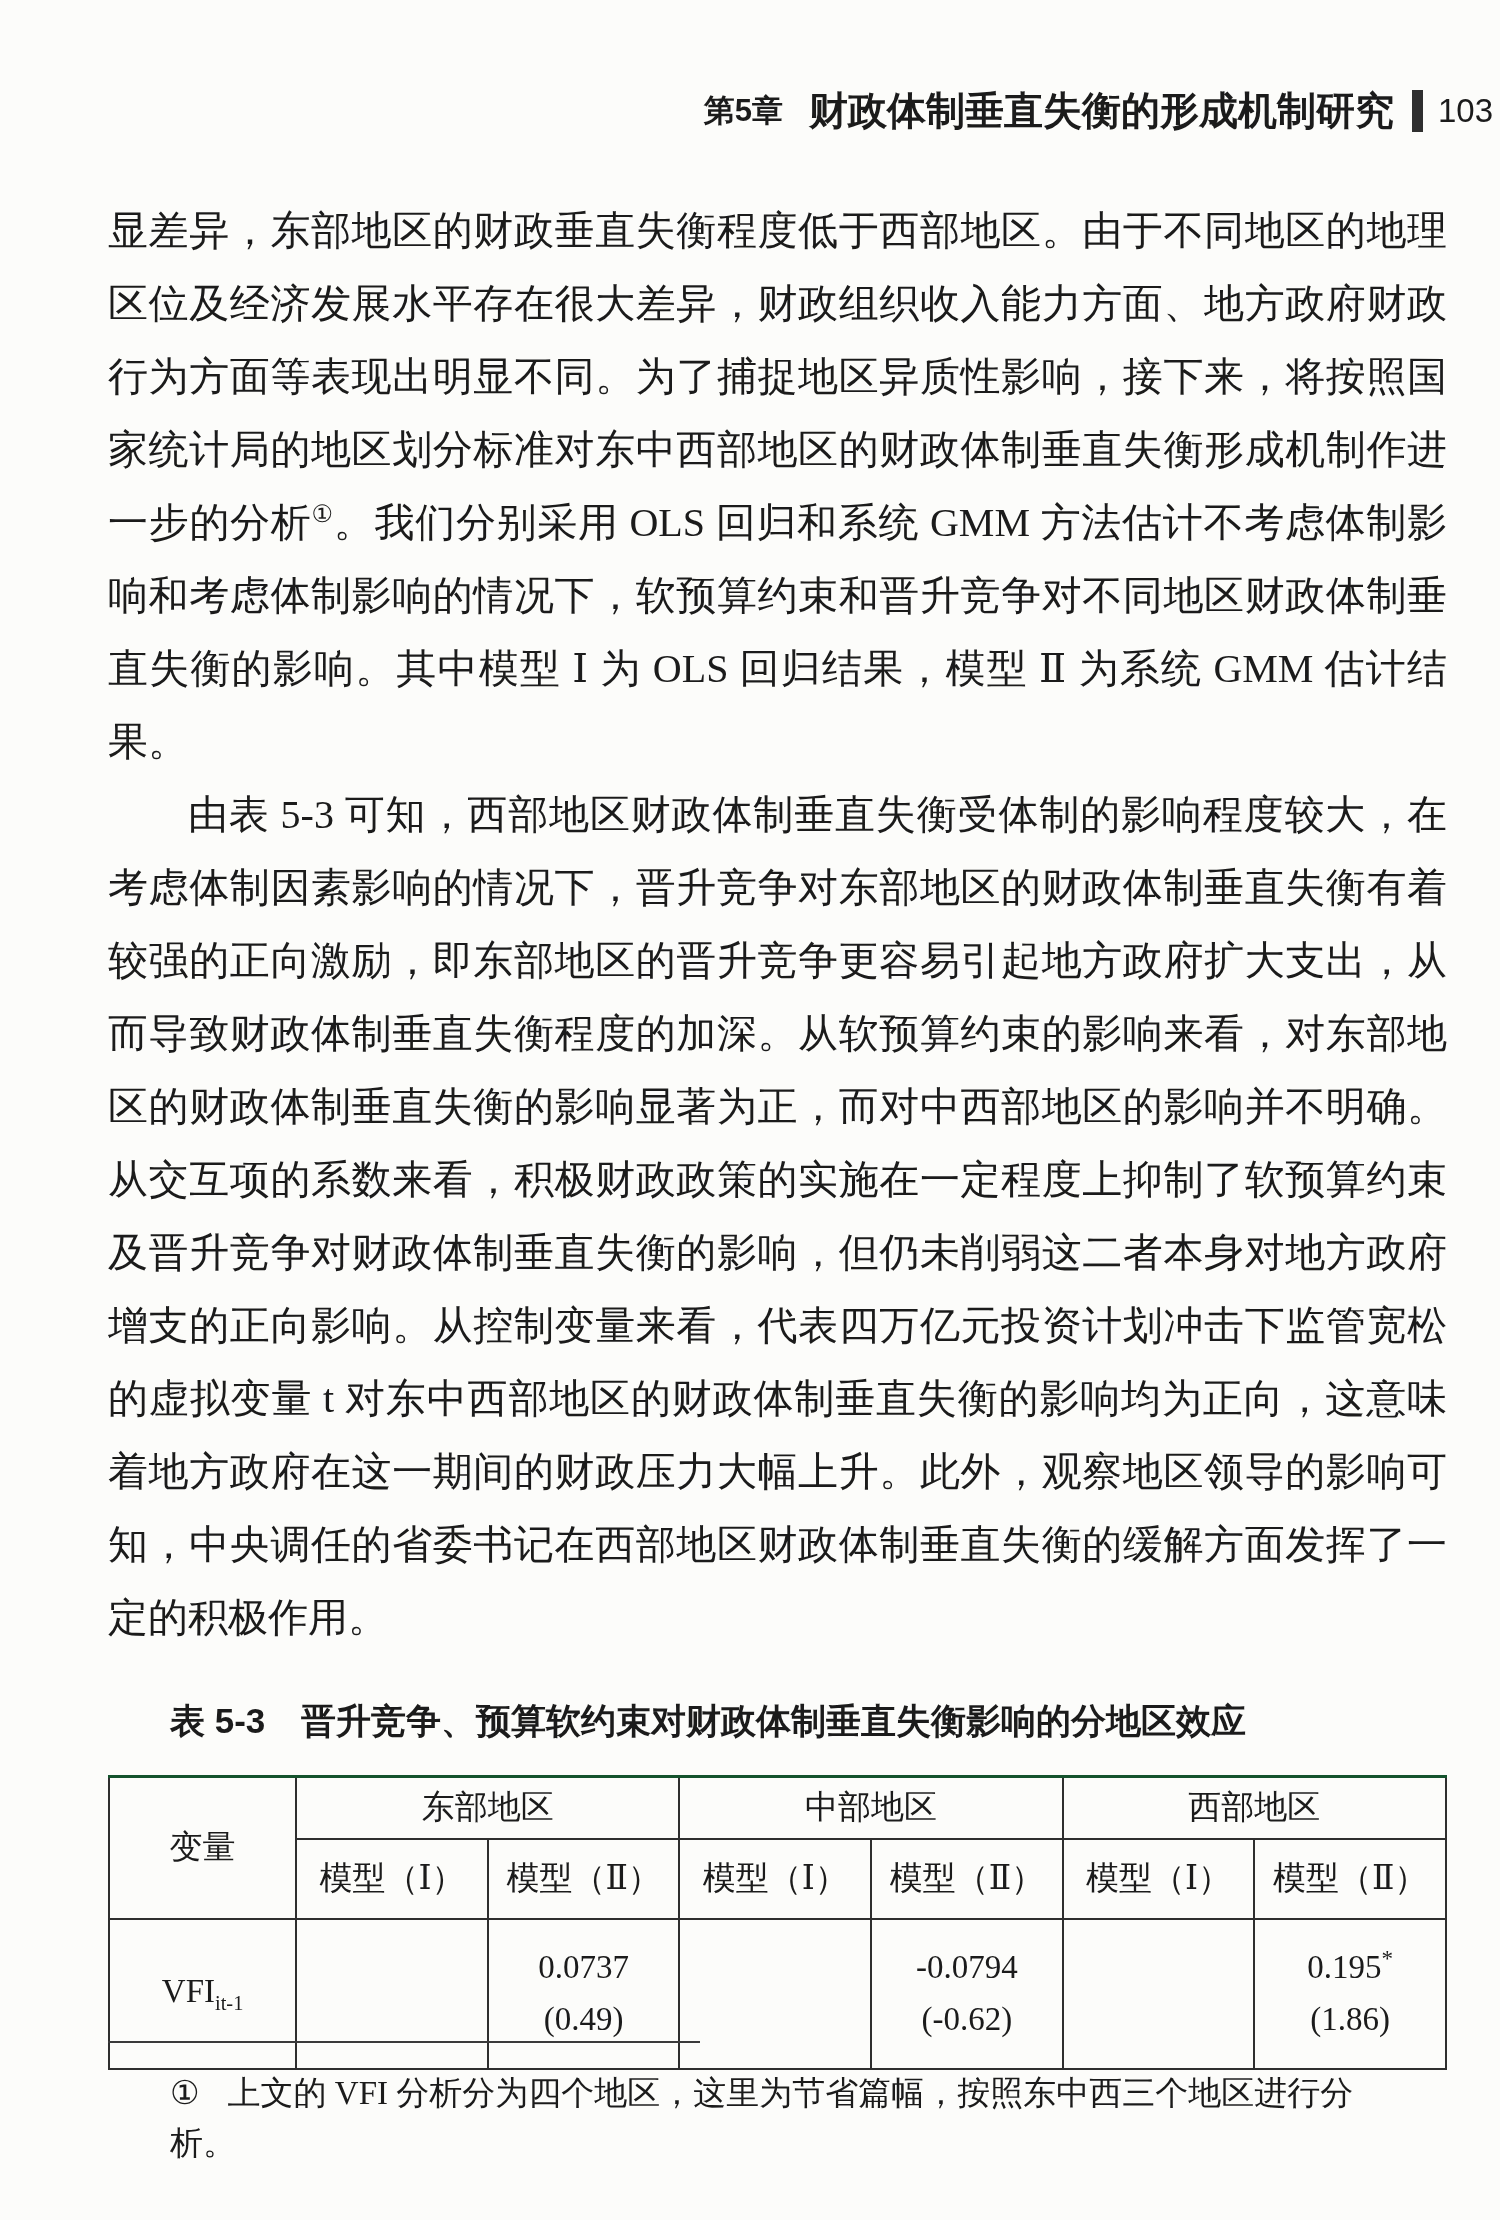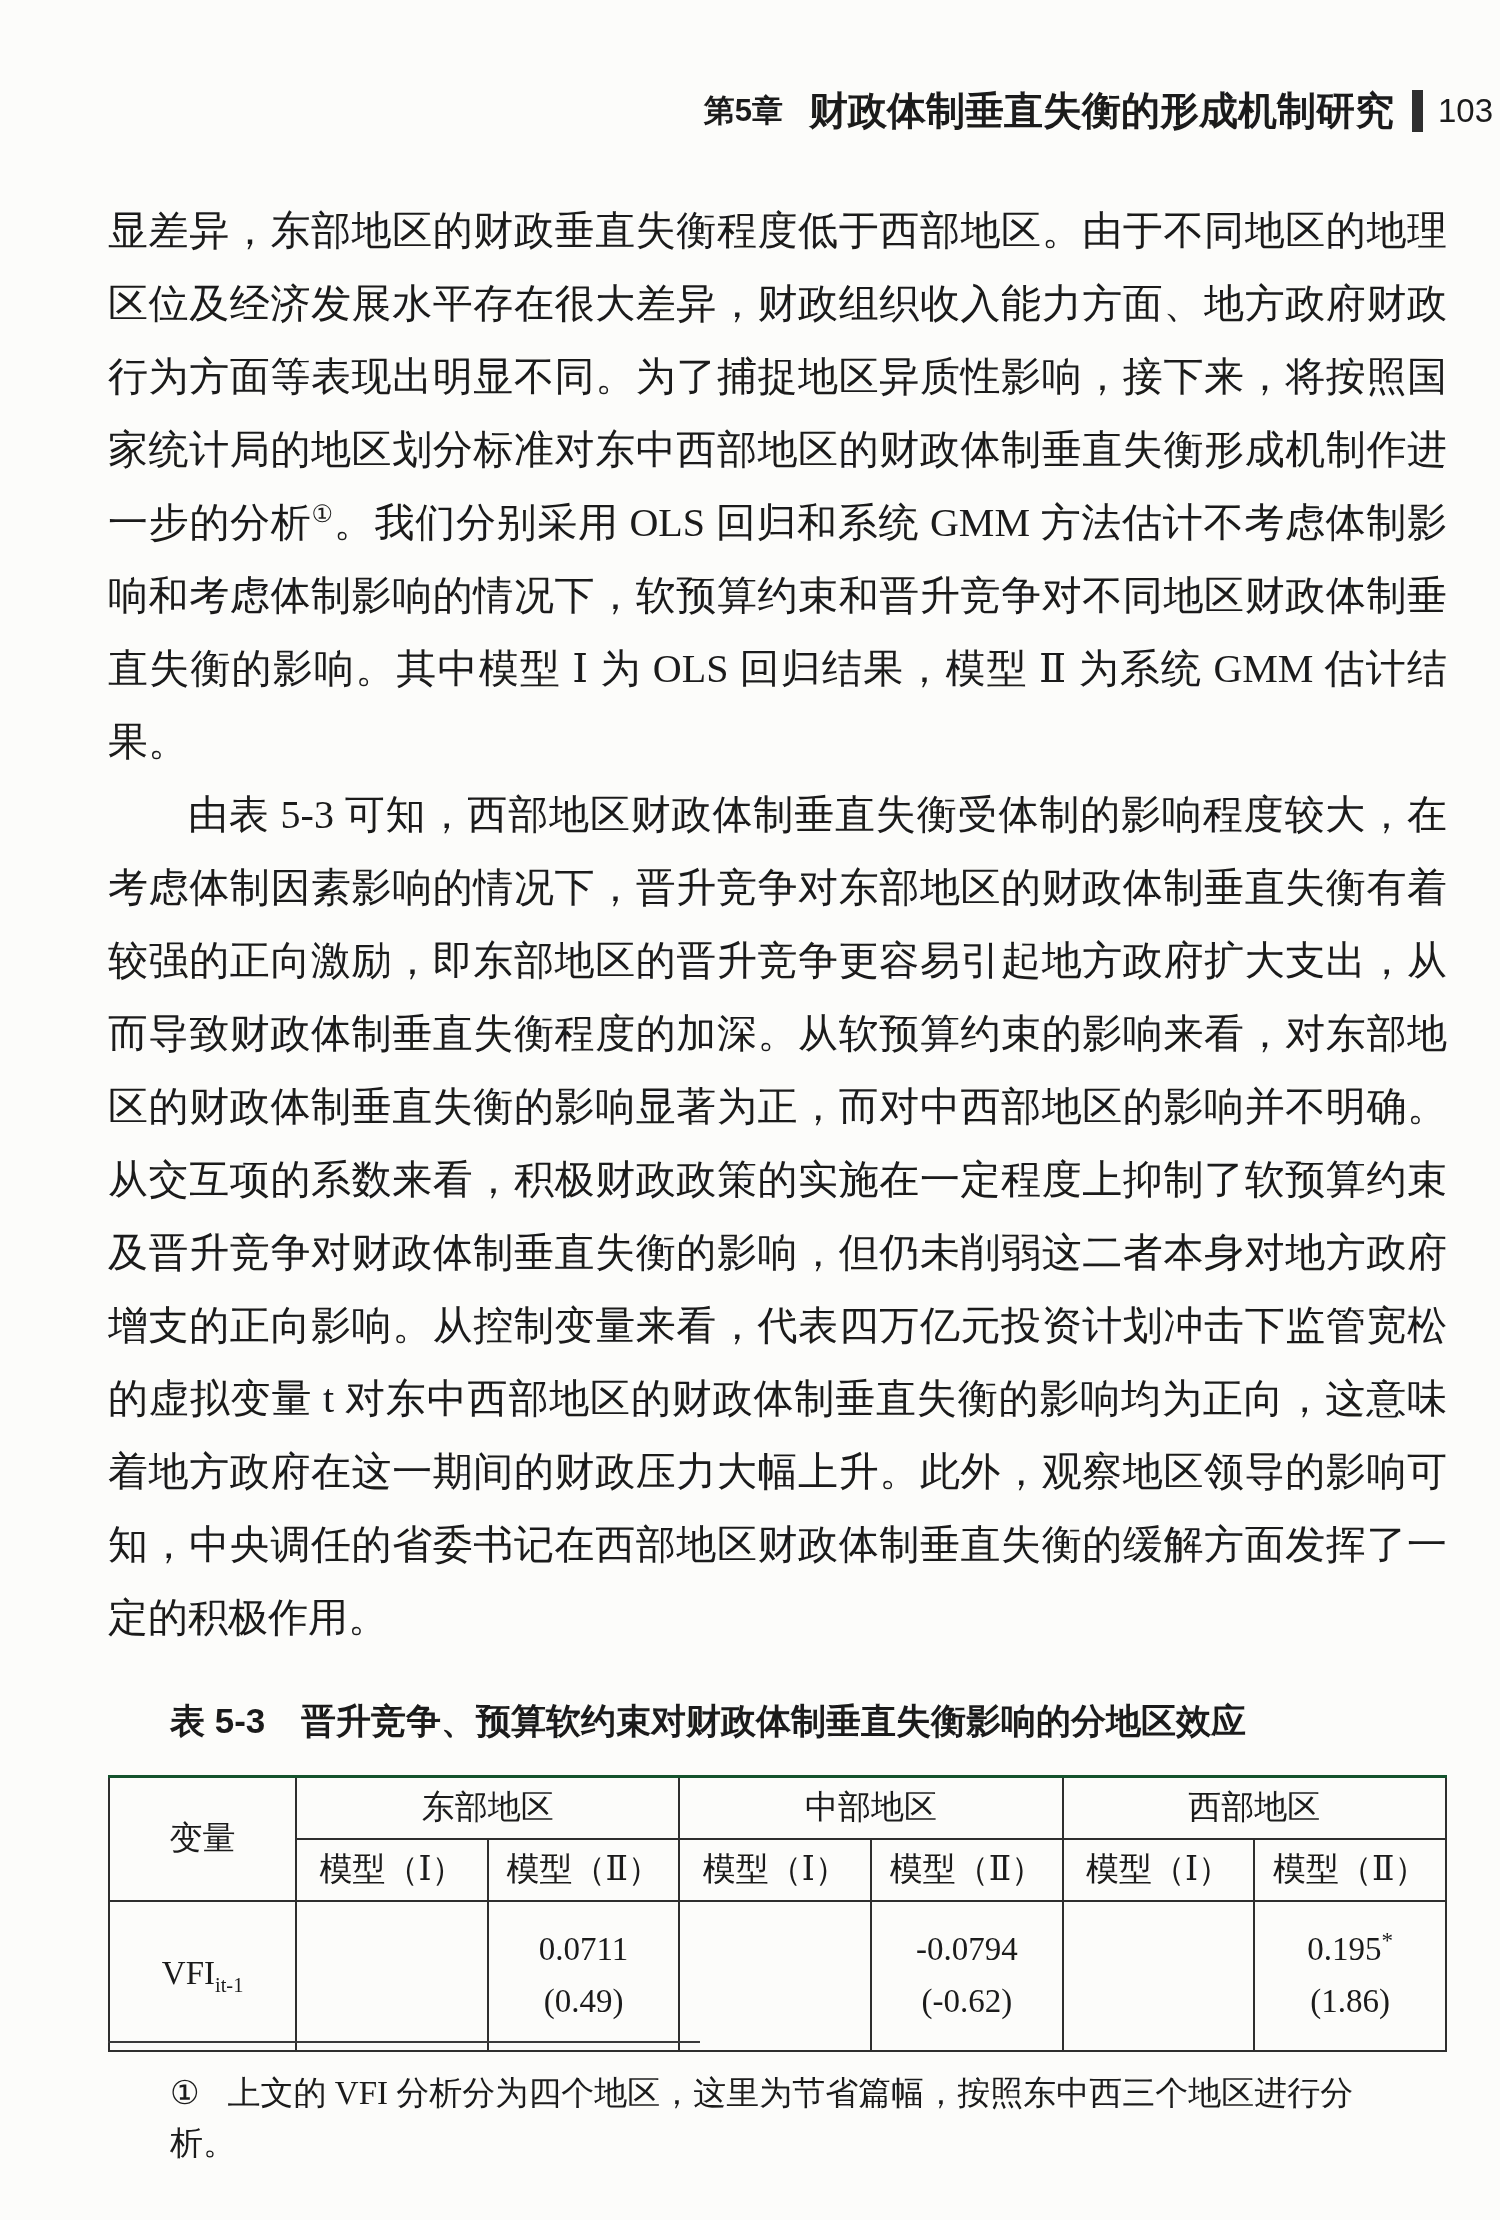--- a/index.html
+++ b/index.html
@@ -62,21 +62,21 @@
   }
   .data-table th, .data-table td {
     border: 2px solid #2e2e2e;
     font-weight: normal;
     text-align: center;
     vertical-align: middle;
     padding: 6px 4px;
   }
   .data-table { border-top: 3px solid #14532d; }
   .row-region th { height: 62px; }
-  .row-models th { height: 62px; }
+  .row-models th { height: 80px; }
   .data-table tbody td { height: 150px; }
   .var-col { width: 14%; }
   .coef-line { line-height: 1.55; }
   .tstat-line { line-height: 1.55; }
   .var-name sub { font-size: 0.62em; }
   .sig-star { font-size: 0.7em; vertical-align: super; line-height: 0; }
 
   
   .page-footer {
     position: absolute;
@@ -131,21 +131,21 @@
       </tr>
     </thead>
     <tbody>
       <tr>
         <td class="var-name"><span>VFI</span><sub>it-1</sub></td>
         <td>
           <div class="coef-line"></div>
           <div class="tstat-line"></div>
         </td>
         <td>
-          <div class="coef-line"><span>0.0711</span><span class="sig-star"></span></div>
+          <div class="coef-line"><span>0.0737</span><span class="sig-star"></span></div>
           <div class="tstat-line">(0.49)</div>
         </td>
         <td>
           <div class="coef-line"></div>
           <div class="tstat-line"></div>
         </td>
         <td>
           <div class="coef-line"><span>-0.0794</span><span class="sig-star"></span></div>
           <div class="tstat-line">(-0.62)</div>
         </td>

